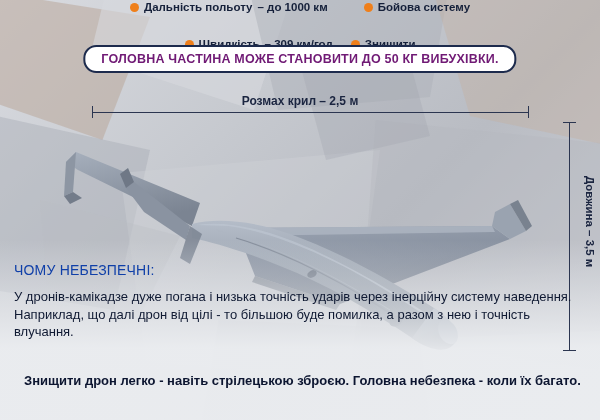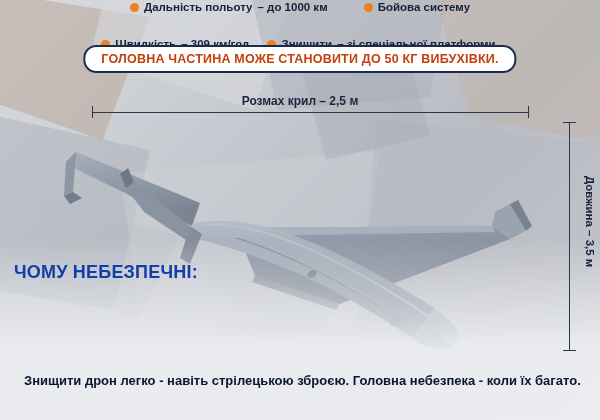--- a/index.html
+++ b/index.html
@@ -88,21 +88,21 @@
     position: absolute;
     left: 50%;
     transform: translateX(-50%);
     top: 45px;
     background: #ffffff;
     border: 2px solid #1d2b4d;
     border-radius: 13px;
     padding: 5px 16px;
     font-size: 12.5px;
     font-weight: bold;
-    color: #c2410c;
+    color: #701a75;
     letter-spacing: .2px;
     white-space: nowrap;
   }
 
   
   .wingspan-label {
     position: absolute;
     top: 94px;
     left: 50%;
     transform: translateX(-50%);
@@ -157,22 +157,22 @@
     width: 500px;
     height: 250px;
   }
   .drone svg { display: block; width: 100%; height: 100%; }
 
   
   .why-title {
     position: absolute;
     left: 14px;
     top: 262px;
-    font-size: 18px;
-    font-weight: bold;
+    font-size: 14px;
+    font-weight: normal;
     color: #0f3fa8;
     letter-spacing: .2px;
   }
   .body-text {
     position: absolute;
     left: 14px;
     top: 288px;
     width: 572px;
     font-size: 13px;
     line-height: 17.5px;
@@ -288,32 +288,34 @@
 
   <div class="spec-row row2">
     <span class="spec">
       <span class="bullet"></span>
       <span>Швидкість</span>
       <span class="val">– 309 км/год</span>
     </span>
     <span class="spec">
       <span class="bullet"></span>
       <span>Знищити</span>
-      <span class="val">– зі спеціальної платформи.</span>
     </span>
   </div>
 
   <div class="banner">ГОЛОВНА ЧАСТИНА МОЖЕ СТАНОВИТИ ДО 50 КГ ВИБУХІВКИ.</div>
 
   <div class="wingspan-label">Розмах крил – 2,5 м</div>
   <div class="wingspan-line"></div>
   <div class="tick tick-left"></div>
   <div class="tick tick-right"></div>
 
   <div class="length-label">Довжина – 3,5 м</div>
   <div class="length-line"></div>
   <div class="tick-top"></div>
   <div class="tick-bot"></div>
 
   <div class="why-title">ЧОМУ НЕБЕЗПЕЧНІ:</div>
+  <div class="body-text">
+    <p>У дронів-камікадзе дуже погана і низька точність ударів через інерційну систему наведення. Наприклад, що далі дрон від цілі - то більшою буде помилка, а разом з нею і точність влучання.</p>
+  </div>
   <div class="bold-line">Знищити дрон легко -  навіть стрілецькою зброєю. Головна небезпека - коли їх багато.</div>
 
 </div>
 
 </body></html>

